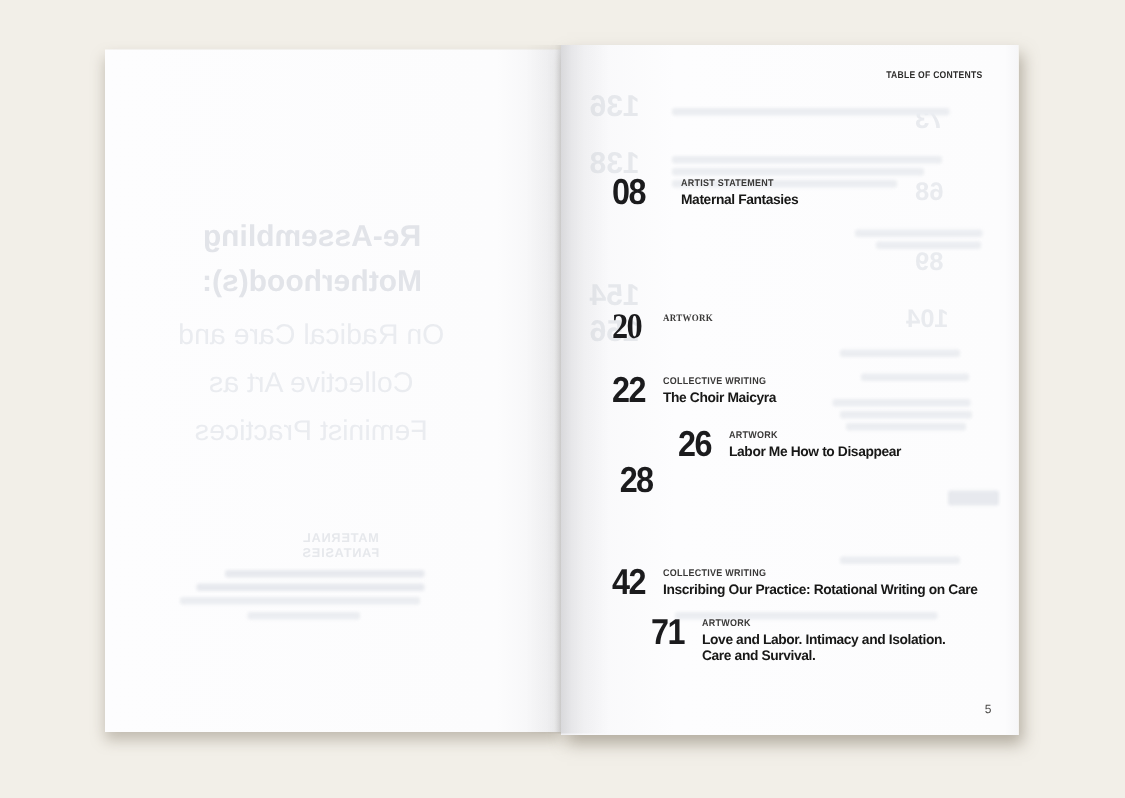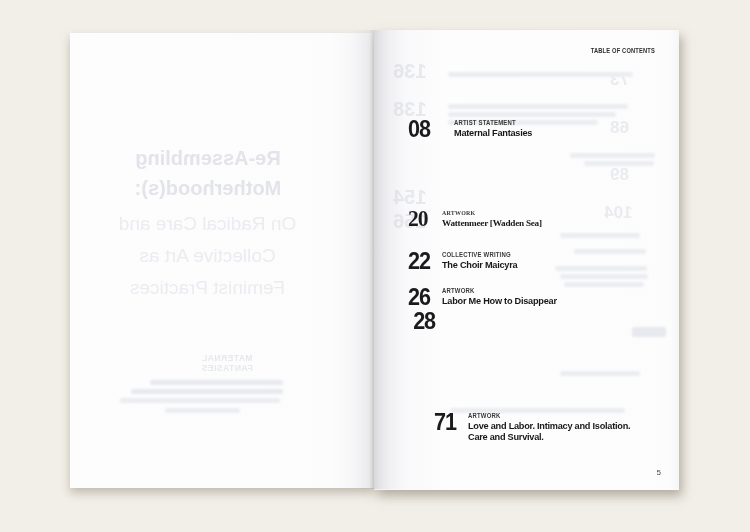--- a/index.html
+++ b/index.html
@@ -141,47 +141,54 @@
           <div class="toc-title">Maternal Fantasies</div>
           <div class="toc-byline"></div>
         </div>
       </article>
 
 
       <article class="toc-entry" style="top:178px;font-family:Liberation Serif, serif;">
         <div class="toc-num">20</div>
         <div class="toc-text">
           <div class="toc-cat">ARTWORK</div>
-          <div class="toc-title">Wattenmeer [Wadden Sea]</div>
           <div class="toc-byline"></div>
         </div>
       </article>
 
       <article class="toc-entry" style="top:220px;">
         <div class="toc-num">22</div>
         <div class="toc-text">
           <div class="toc-cat">COLLECTIVE WRITING</div>
           <div class="toc-title">The Choir Maicyra</div>
           <div class="toc-byline"></div>
         </div>
       </article>
 
-      <article class="toc-entry" style="top:256px;">
+      <article class="toc-entry" style="top:256px;margin-left:44px;">
         <div class="toc-num">26</div>
         <div class="toc-text">
           <div class="toc-cat">ARTWORK</div>
           <div class="toc-title">Labor Me How to Disappear</div>
           <div class="toc-byline"></div>
         </div>
       </article>
 
       <article class="toc-entry" style="top:280px;text-align:right;">
         <div class="toc-num">28</div>
       </article>
 
+      <article class="toc-entry" style="top:348px;">
+        <div class="toc-num">42</div>
+        <div class="toc-text">
+          <div class="toc-cat">COLLECTIVE WRITING</div>
+          <div class="toc-title">Inscribing Our Practice: Rotational Writing on Care</div>
+          <div class="toc-byline"></div>
+        </div>
+      </article>
 
       <article class="toc-entry" style="top:381px;margin-left:26px;">
         <div class="toc-num">71</div>
         <div class="toc-text">
           <div class="toc-cat">ARTWORK</div>
           <div class="toc-title">Love and Labor. Intimacy and Isolation.
 Care and Survival.</div>
           <div class="toc-byline"></div>
         </div>
       </article>

